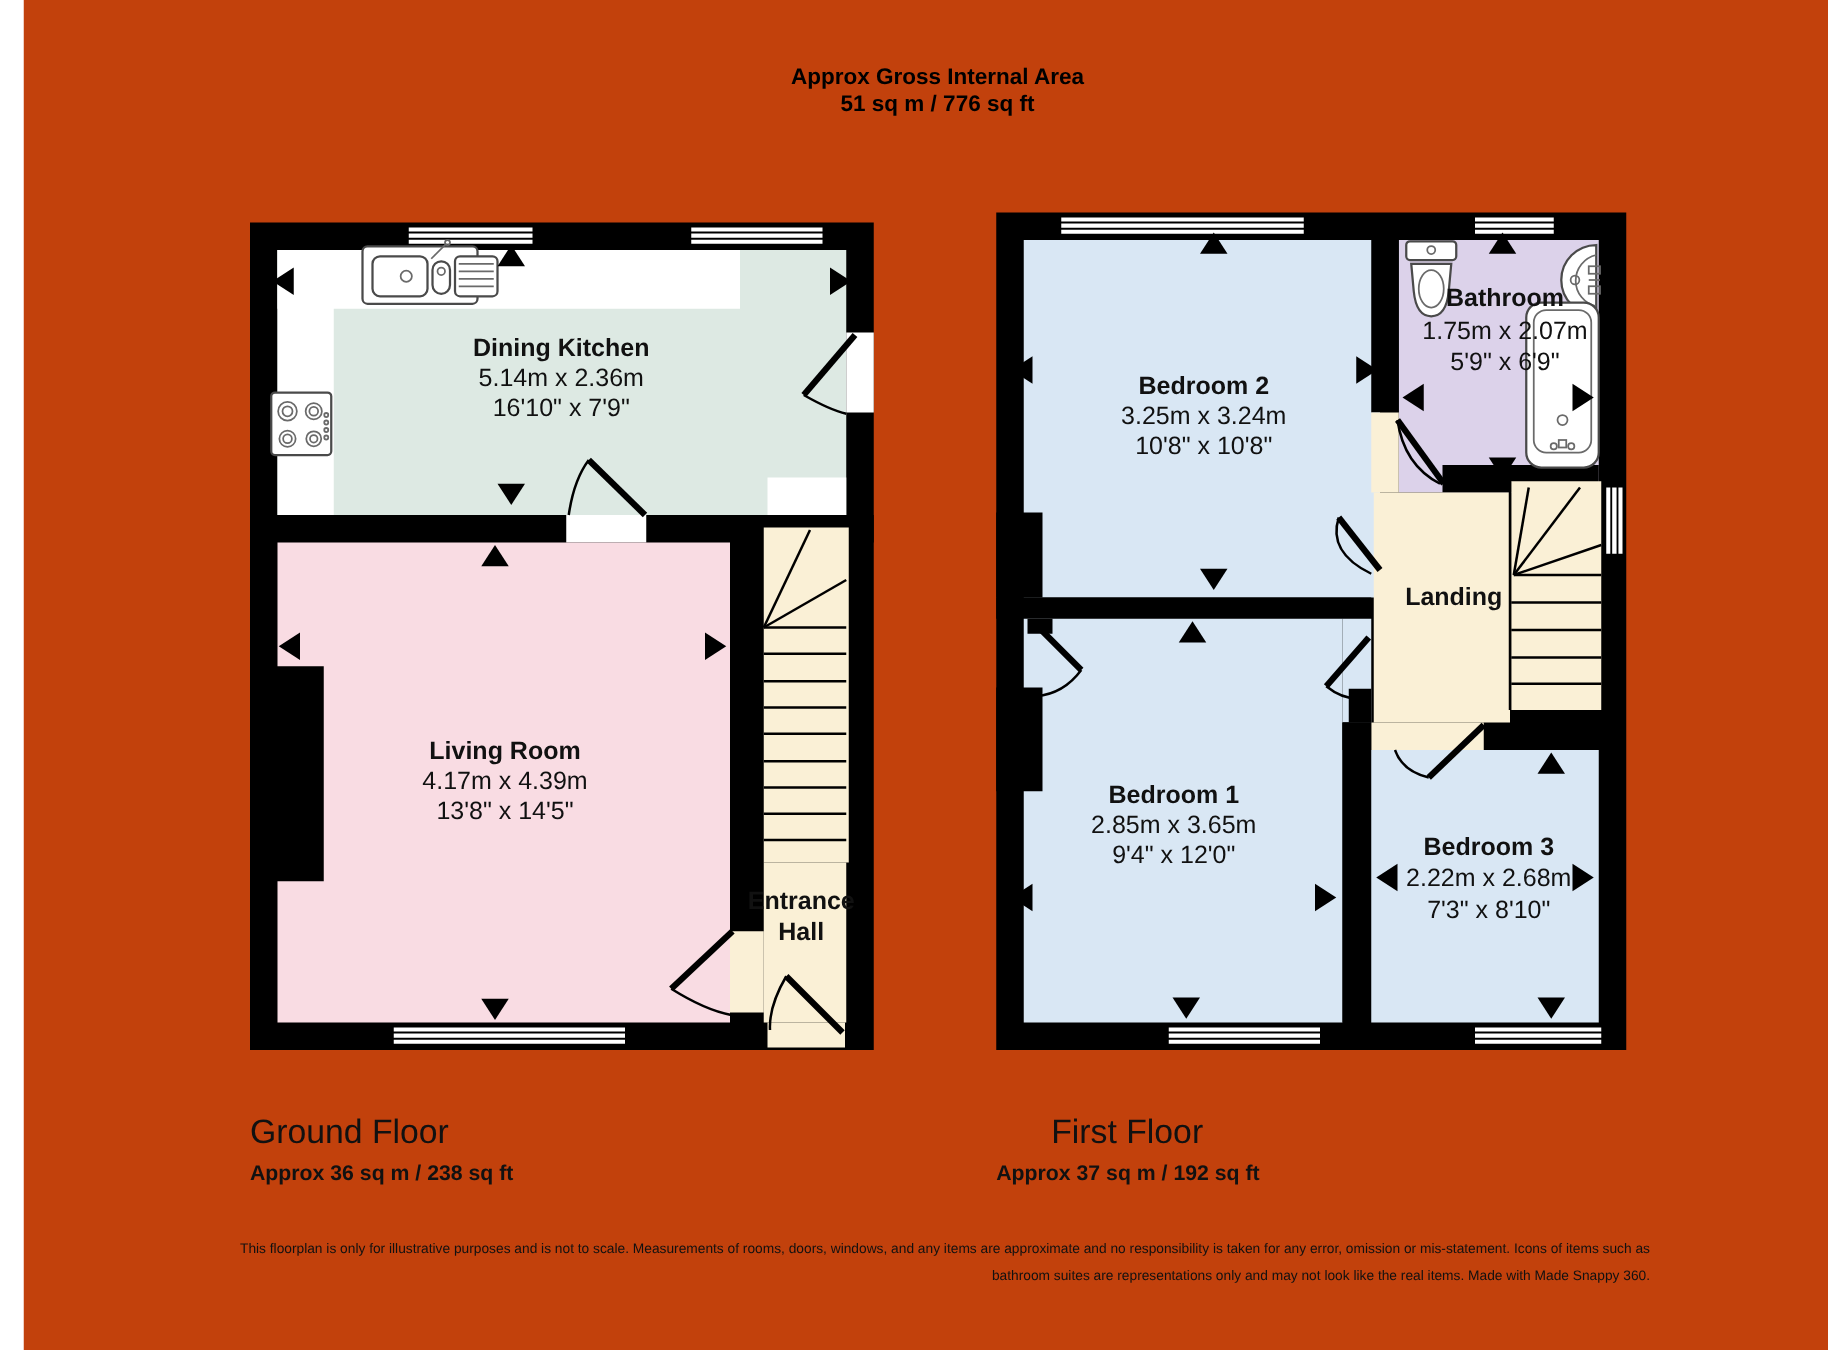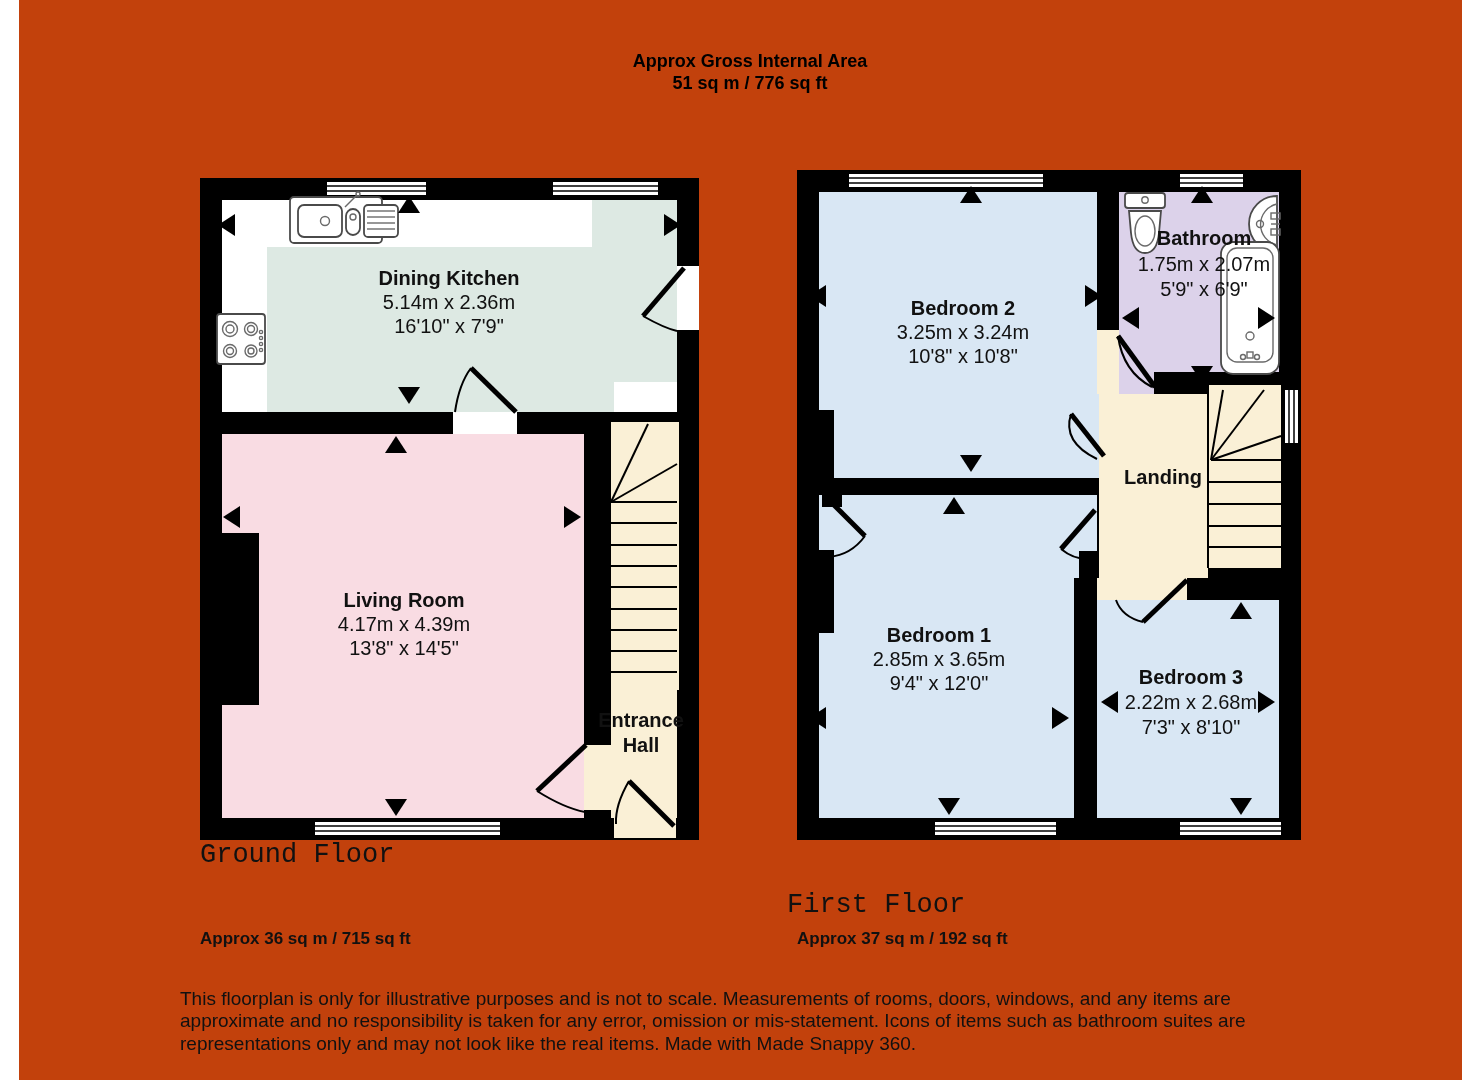--- a/index.html
+++ b/index.html
@@ -2,22 +2,22 @@
 <html style="--c-wall: #000000; --c-kitchen: #dde9e3; --c-living: #f9dce3; --c-bedroom: #d9e7f4; --c-bathroom: #dcd2ea; --c-circulation: #faf0d6; --c-counter: #ffffff;"><head>
 <meta charset="utf-8">
 <style>
   html,body{margin:0;padding:0;background:#ffffff;}
   #page{position:relative;width:1454px;height:1080px;background:#c2410c;overflow:hidden;
         font-family:"Liberation Sans", sans-serif;color:#000;margin-left:19px;}
   .hdr{position:absolute;left:0;top:50px;width:1462px;text-align:center;
        font-weight:bold;font-size:18px;line-height:22px;}
   .floor-name{position:absolute;font-size:27px;color:#111;}
   .floor-area{position:absolute;font-weight:bold;font-size:17px;color:#111;}
-  .disclaimer{position:absolute;left:161px;top:988px;width:1140px;text-align:left;
-              font-size:19px;line-height:22.3px;color:#111;}
+  .disclaimer{position:absolute;left:161px;top:988px;width:1140px;text-align:right;
+              font-size:11px;line-height:22.3px;color:#111;}
   svg text{font-family:"Liberation Sans", sans-serif;fill:#111;}
   .room-name{font-weight:bold;font-size:20px;text-anchor:middle;}
   .room-dim{font-size:20px;text-anchor:middle;}
   
   .f-wall{fill:var(--c-wall);}
   .f-kitchen{fill:var(--c-kitchen);}
   .f-living{fill:var(--c-living);}
   .f-bedroom{fill:var(--c-bedroom);}
   .f-bathroom{fill:var(--c-bathroom);}
   .f-circ{fill:var(--c-circulation);}
@@ -308,19 +308,19 @@
       <text class="room-name" x="1144" y="484">Landing</text>
       <text class="room-name" x="920" y="642">Bedroom 1</text>
       <text class="room-dim" x="920" y="666">2.85m x 3.65m</text>
       <text class="room-dim" x="920" y="690">9'4" x 12'0"</text>
       <text class="room-name" x="1172" y="684">Bedroom 3</text>
       <text class="room-dim" x="1172" y="709">2.22m x 2.68m</text>
       <text class="room-dim" x="1172" y="734">7'3" x 8'10"</text>
     </g>
   </svg>
 
-  <div class="floor-name" style="left:181px;top:840px;font-family:Liberation Mono, monospace;">Ground Floor</div>
-  <div class="floor-area" style="left:181px;top:929px;">Approx 36 sq m / 715 sq ft</div>
-  <div class="floor-name" style="left:768px;top:890px;font-family:Liberation Mono, monospace;">First Floor</div>
+  <div class="floor-name" style="left:181px;top:890px;">Ground Floor</div>
+  <div class="floor-area" style="left:181px;top:929px;">Approx 36 sq m / 238 sq ft</div>
+  <div class="floor-name" style="left:822px;top:890px;">First Floor</div>
   <div class="floor-area" style="left:778px;top:929px;">Approx 37 sq m / 192 sq ft</div>
 
   <div class="disclaimer">This floorplan is only for illustrative purposes and is not to scale. Measurements of rooms, doors, windows, and any items are approximate and no responsibility is taken for any error, omission or mis-statement. Icons of items such as bathroom suites are representations only and may not look like the real items. Made with Made Snappy 360.</div>
 </div>
 
 </body></html>

